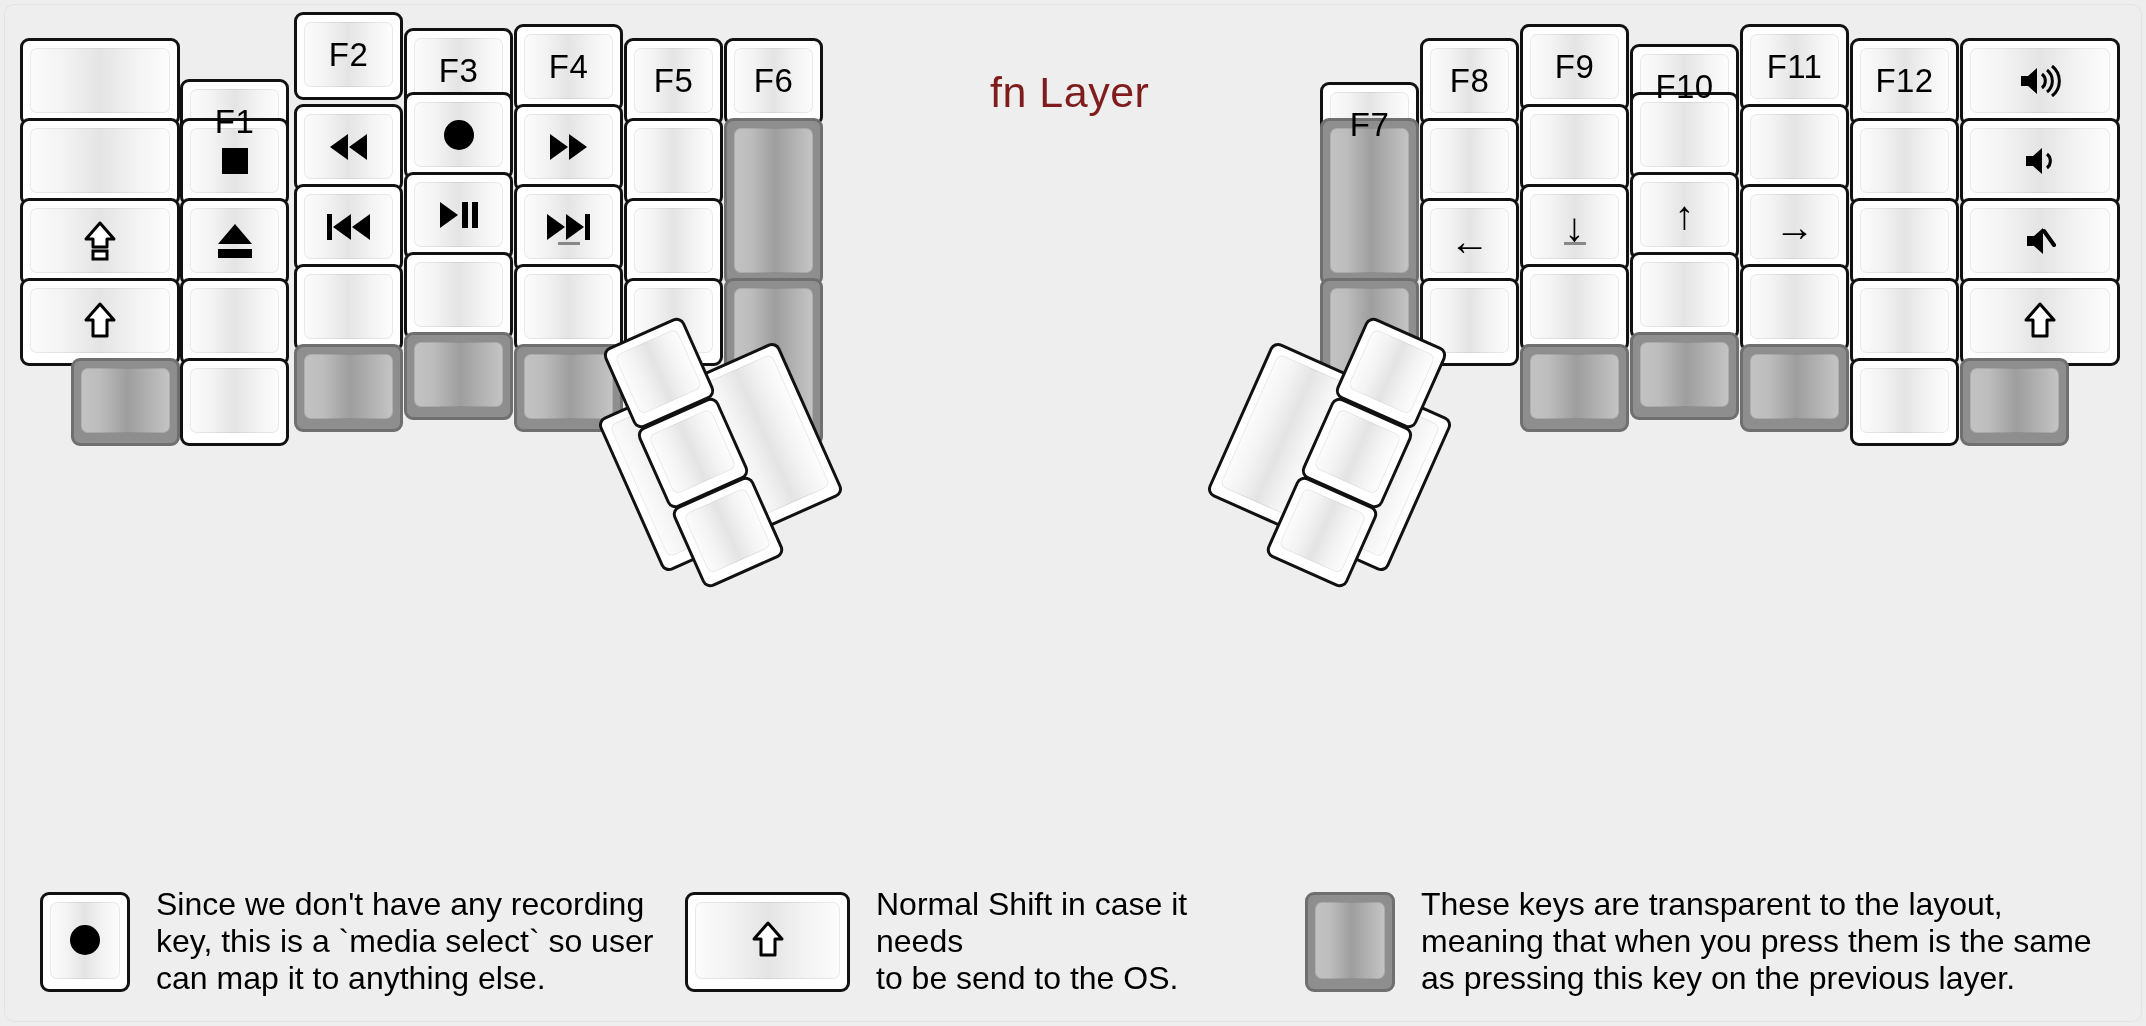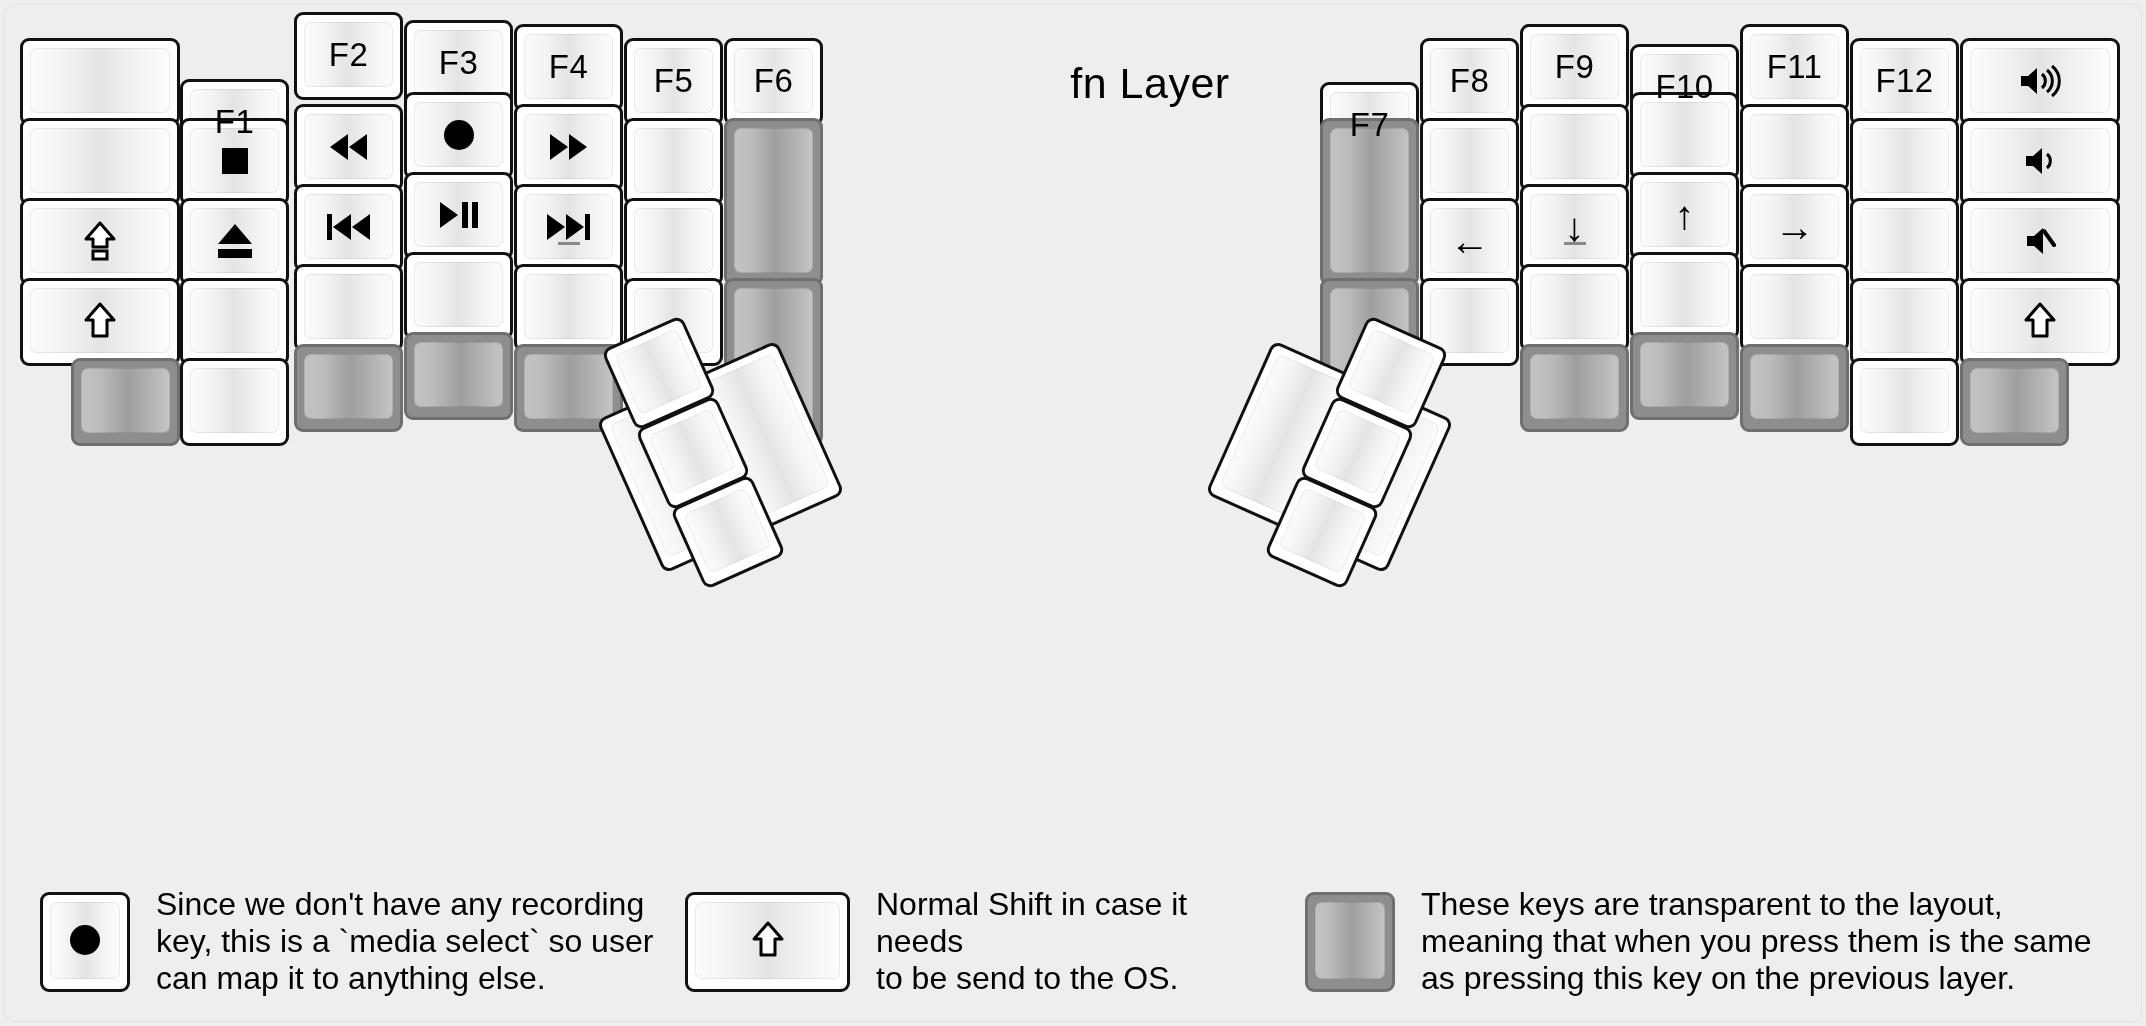--- a/index.html
+++ b/index.html
@@ -73,25 +73,24 @@
 
   
   .sv{display:block;}
 
   
   .spk{display:flex;align-items:center;}
 
   
   #title{
     position:absolute;
-    left:990px;top:59px;
+    left:990px;top:68px;
     width:320px;
-    text-align:center;
     font-size:43px;
-    color:#000000;
+    color:#7f1d1d;
     letter-spacing:.5px;
   }
 
   
   .legend-item{position:absolute;display:flex;align-items:center;margin-left:20px;}
   .legend-key{
     position:relative;
     box-sizing:border-box;
     border:3px solid #111;
     border-radius:9px;
@@ -207,21 +206,21 @@
           </span>
       </div>
     </div>
     <div class="key" style="left:294px;top:264px;width:109px;height:88px;">
       <div class="cap"></div>
     </div>
     <div class="key trans" style="left:294px;top:344px;width:109px;height:88px;">
       <div class="cap"></div>
     </div>
 
-    <div class="key" style="left:404px;top:20px;width:109px;height:88px;">
+    <div class="key" style="left:404px;top:28px;width:109px;height:88px;">
       <div class="cap">
           <span class="lbl">F3</span>
         </div>
     </div>
     <div class="key" style="left:404px;top:92px;width:109px;height:88px;">
       <div class="cap">
           <span class="g g-record"></span>
         </div>
     </div>
     <div class="key" style="left:404px;top:172px;width:109px;height:88px;">

